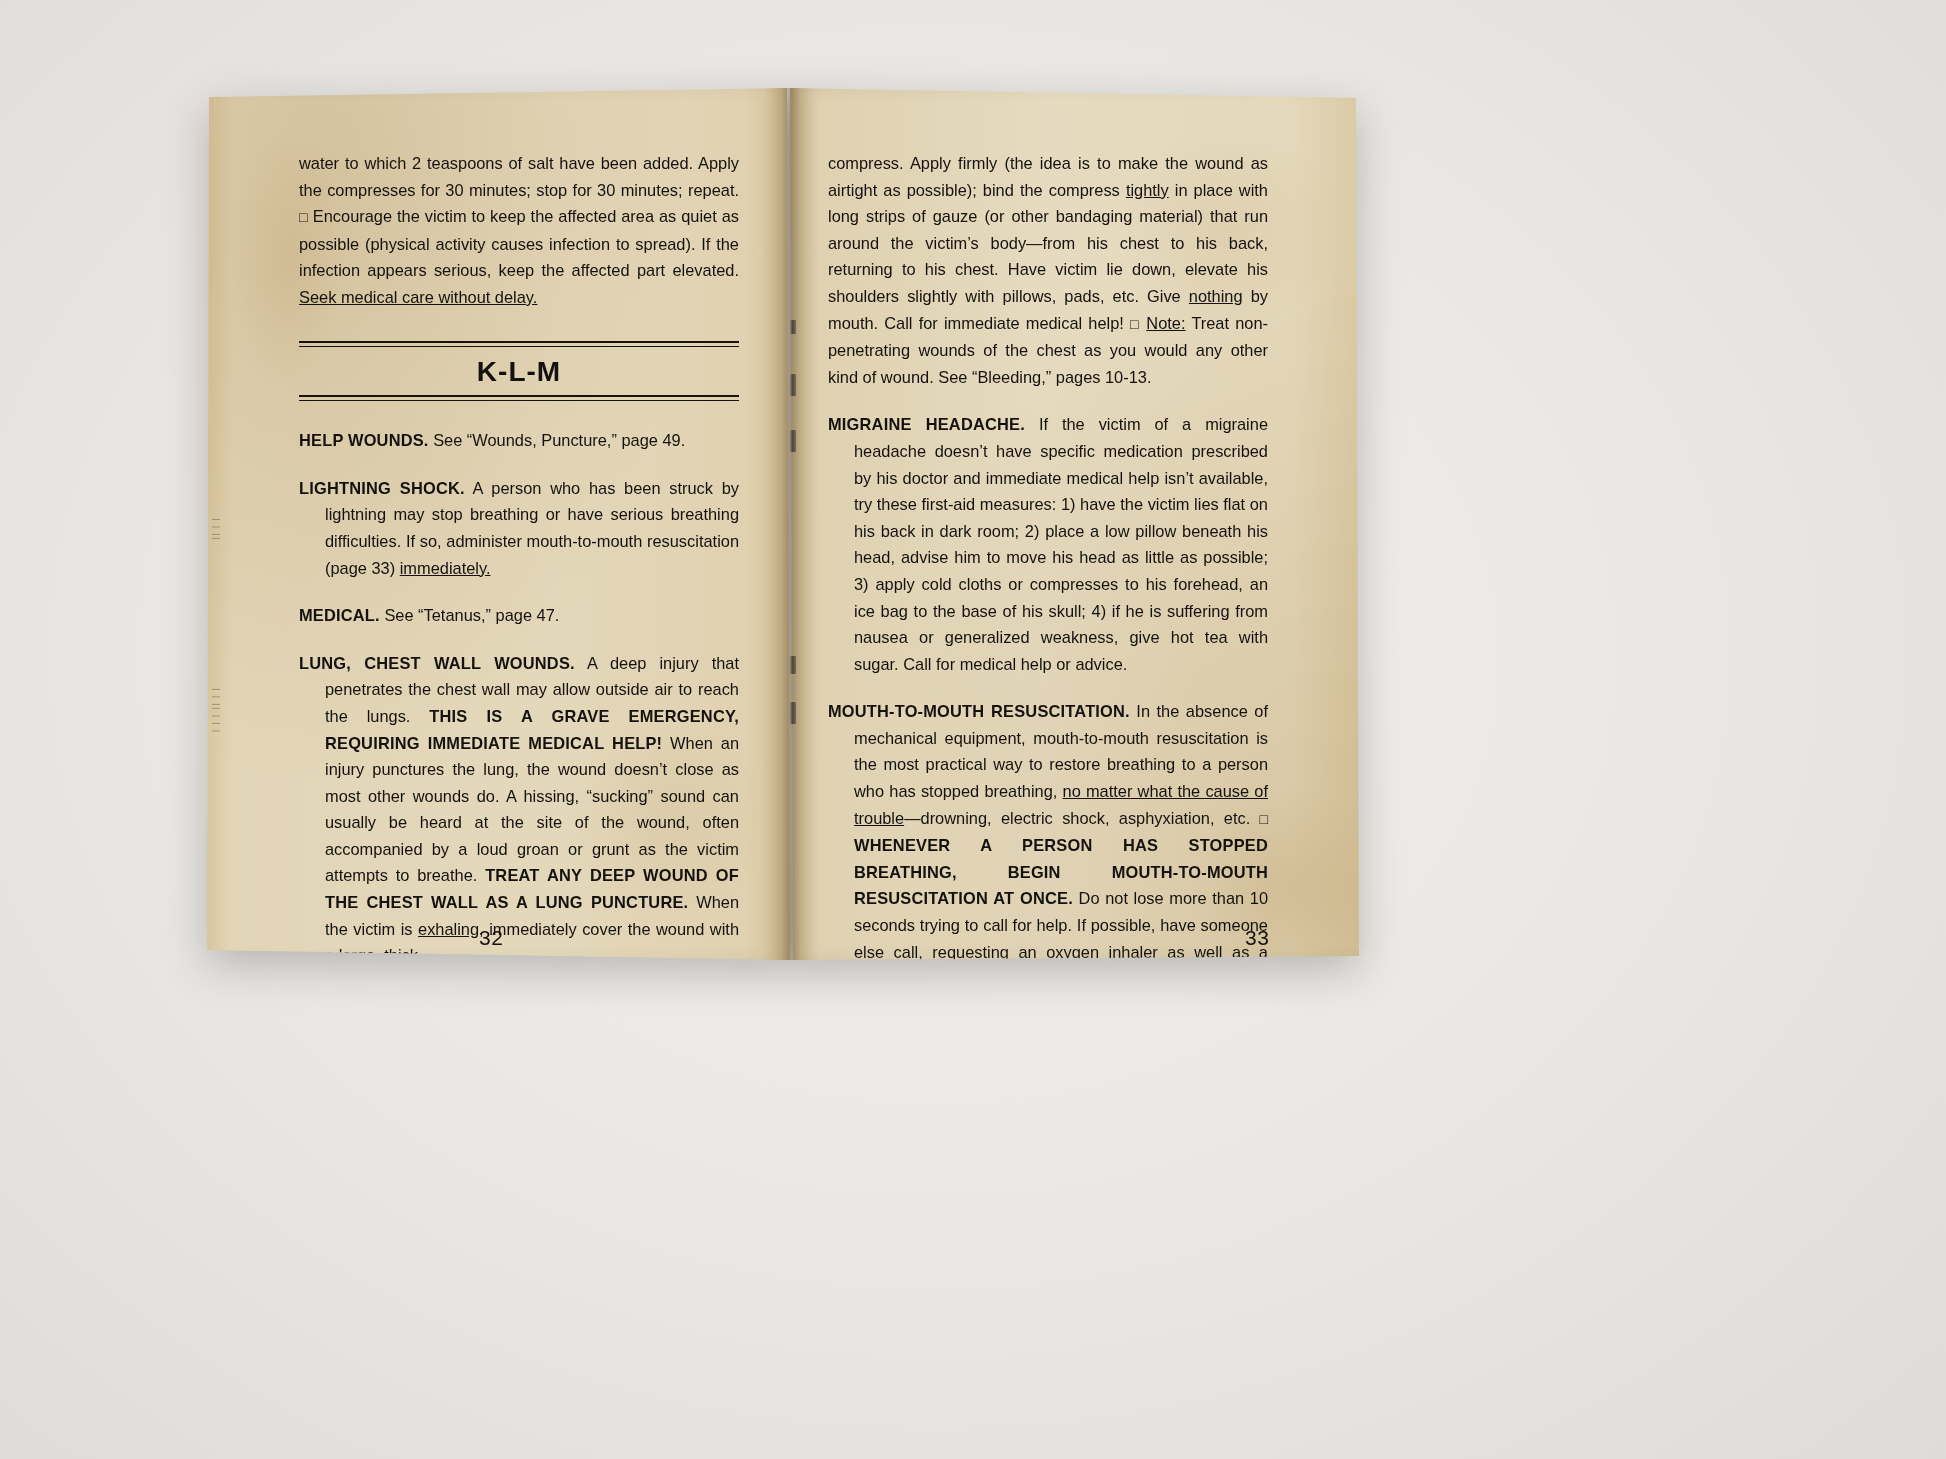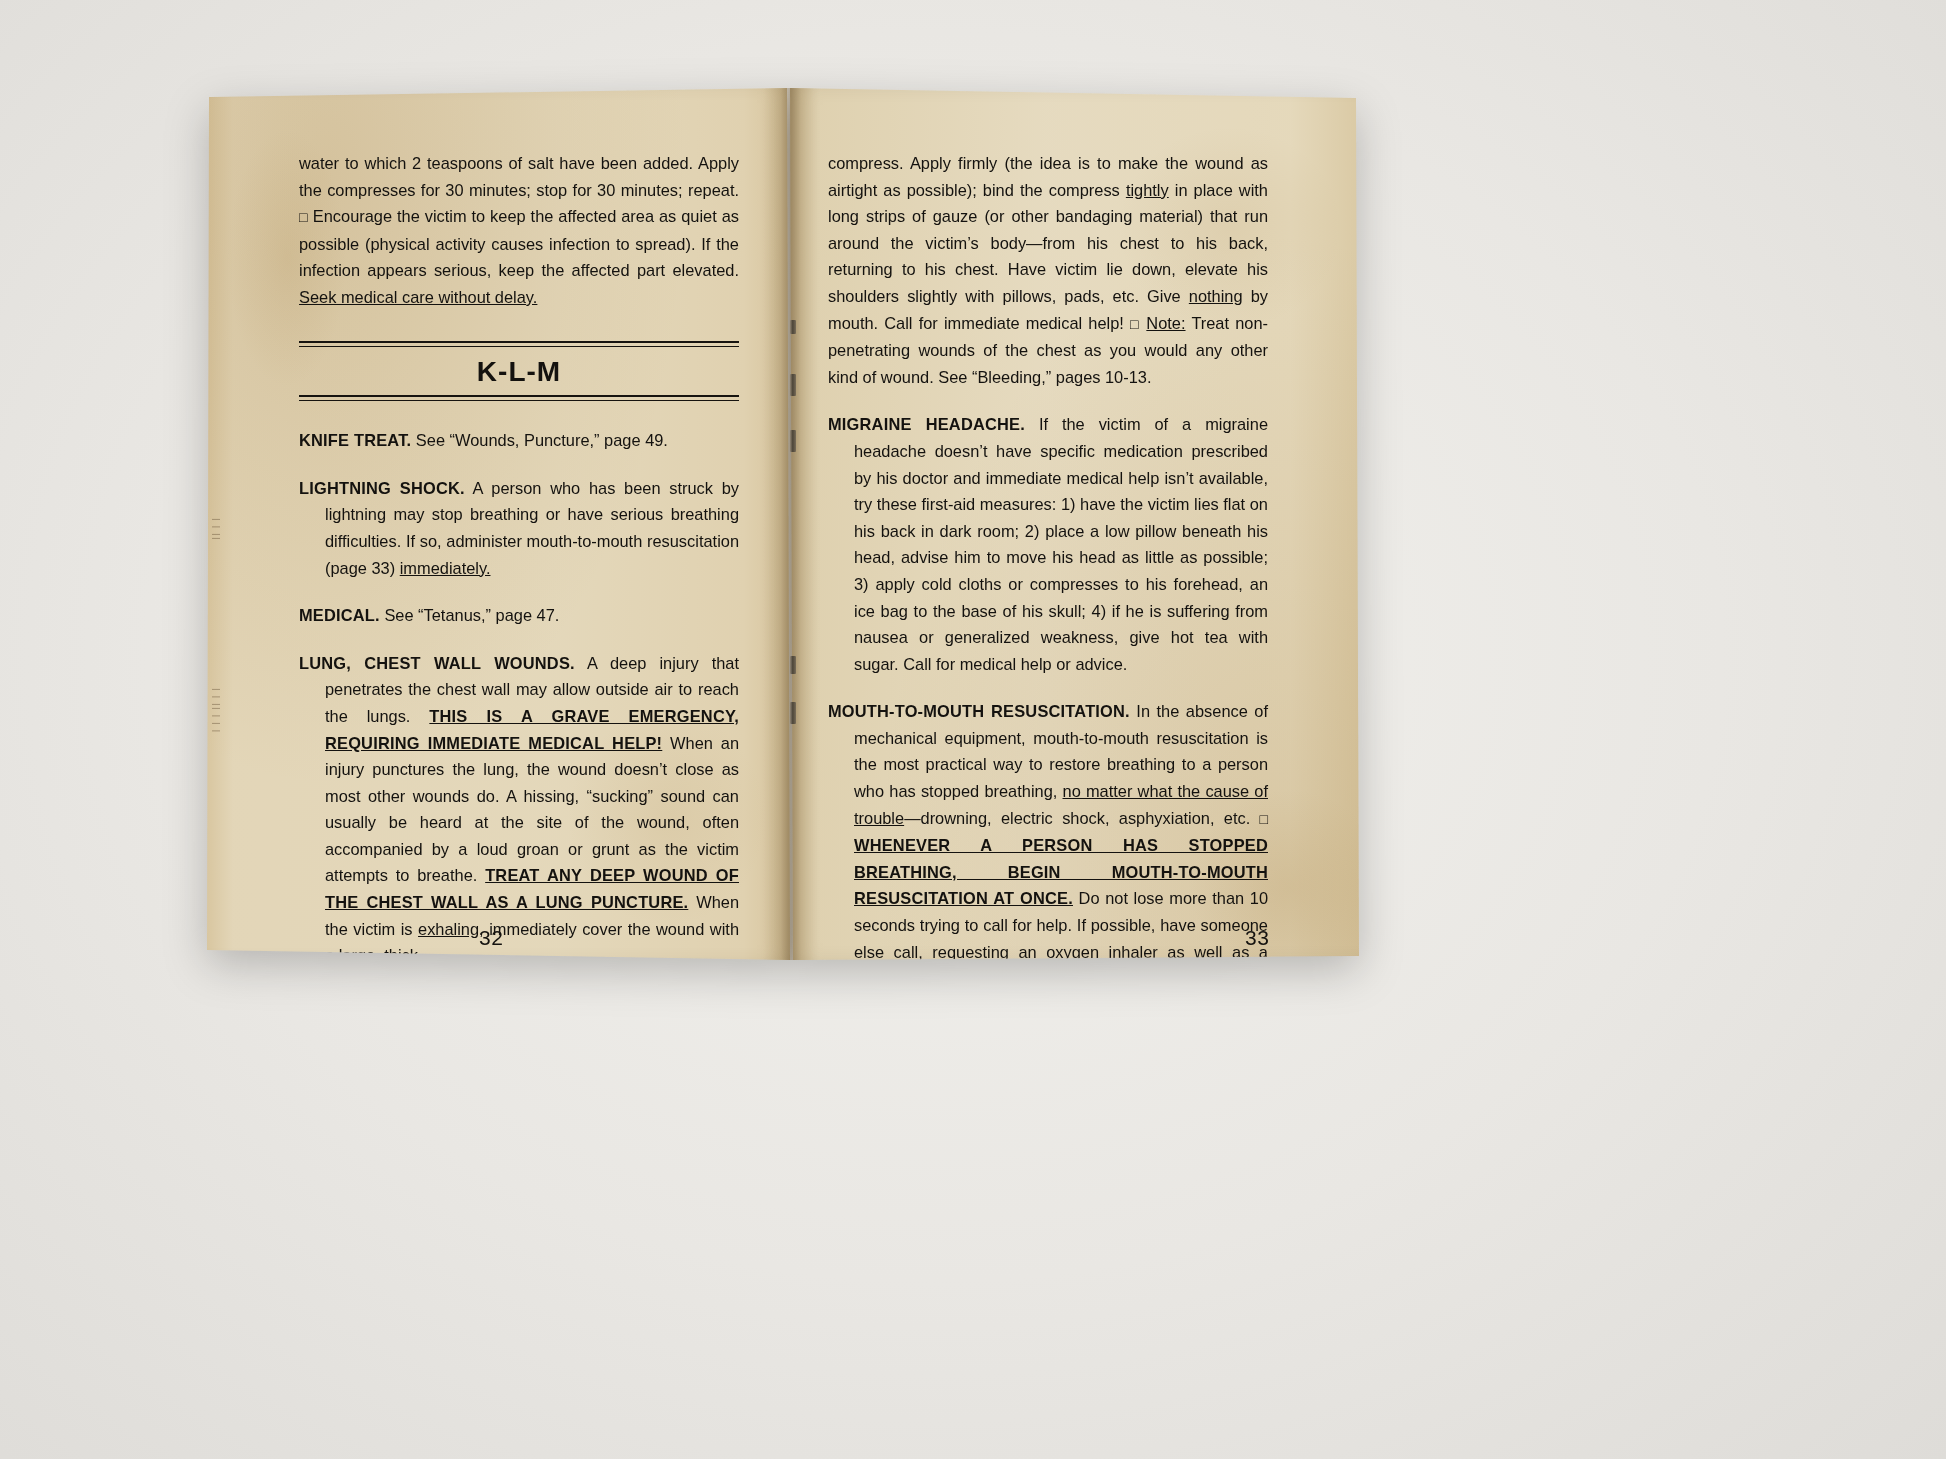--- a/index.html
+++ b/index.html
@@ -124,21 +124,20 @@
     text-indent: -26px;
   }
 
   .term {
     font-weight: bold;
     letter-spacing: 0.2px;
   }
   .caps {
     font-weight: bold;
     letter-spacing: 0.2px;
-    text-decoration: underline;
   }
   .u { text-decoration: underline; }
   .box::before {
     content: "\25A1";
     font-size: 14px;
   }
 
   
   .divider {
     margin: 30px 0 26px 0;
@@ -193,21 +192,21 @@
         <p class="blk"><span>water to which 2 teaspoons of salt have been added. Apply the compresses for 30 minutes; stop for 30 minutes; repeat.</span> <span class="box"></span> <span>Encourage the victim to keep the affected area as quiet as possible (physical activity causes infection to spread). If the infection appears serious, keep the affected part elevated.</span> <span class="u">Seek medical care without delay.</span></p>
 
         <div class="divider">
           <div class="rule"></div>
           <div class="rule thin"></div>
           <div class="section-title">K-L-M</div>
           <div class="rule"></div>
           <div class="rule thin"></div>
         </div>
 
-        <p class="blk hang"><span class="term">KNIFE TREAT.</span><span> See “Wounds, Puncture,” page 49.</span></p>
+        <p class="blk hang"><span class="term">HELP WOUNDS.</span><span> See “Wounds, Puncture,” page 49.</span></p>
 
         <p class="blk hang"><span class="term">LIGHTNING SHOCK.</span><span> A person who has been struck by lightning may stop breathing or have serious breathing difficulties. If so, administer mouth-to-mouth resuscitation (page 33) </span><span class="u">immediately.</span></p>
 
         <p class="blk hang"><span class="term">MEDICAL.</span><span> See “Tetanus,” page 47.</span></p>
 
         <p class="blk tight hang"><span class="term">LUNG, CHEST WALL  WOUNDS.</span><span> A deep injury that penetrates the chest wall may allow outside air to reach the lungs. </span><span class="caps">THIS IS A GRAVE EMERGENCY, REQUIRING IMMEDIATE MEDICAL HELP!</span><span> When an injury punctures the lung, the wound doesn’t close as most other wounds do. A hissing, “sucking” sound can usually be heard at the site of the wound, often accompanied by a loud groan or grunt as the victim attempts to breathe. </span><span class="caps">TREAT ANY DEEP WOUND OF THE CHEST WALL AS A LUNG PUNCTURE.</span><span> When the victim is </span><span class="u">exhaling,</span><span> immediately cover the wound with a large, thick</span></p>
 
       </div>
 
       <div class="folio folio-left">32</div>

